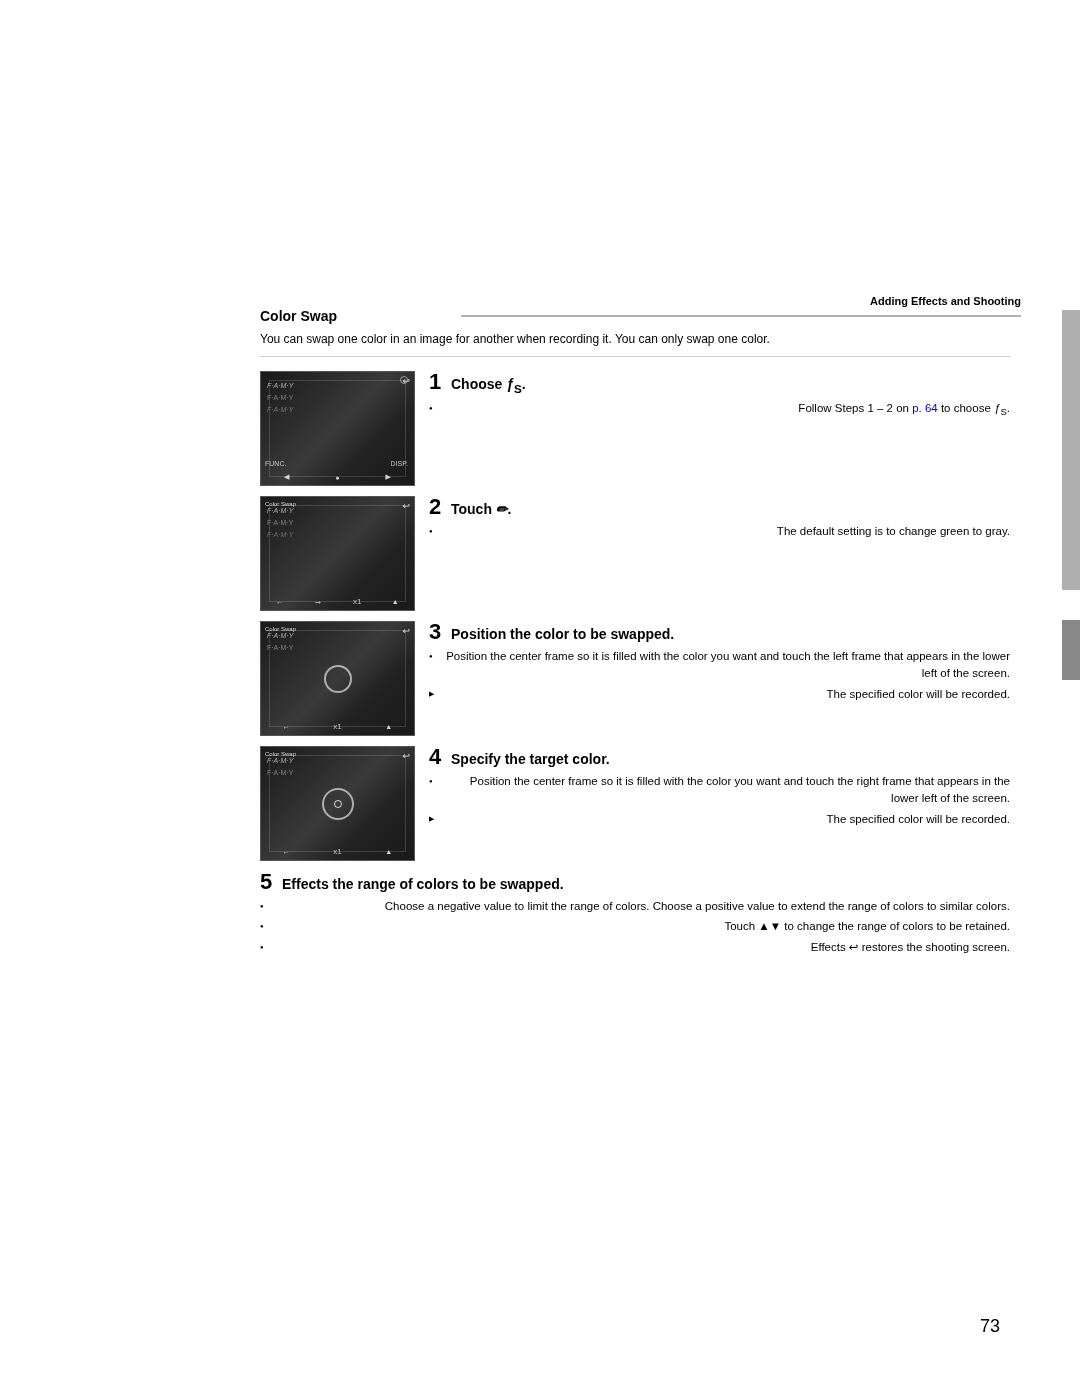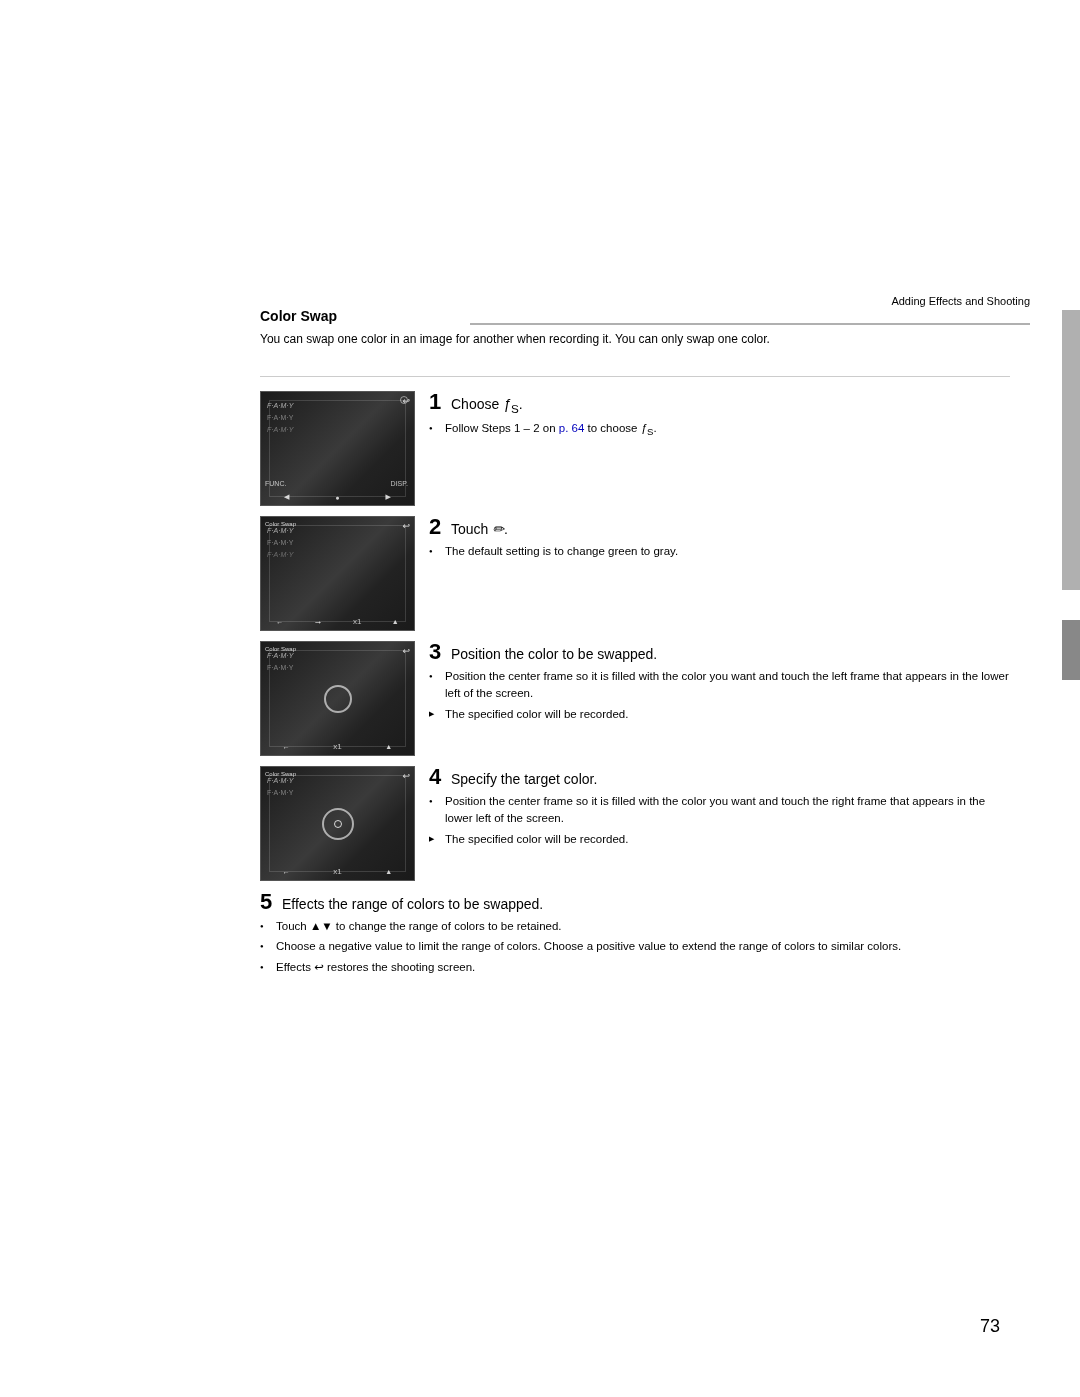--- a/index.html
+++ b/index.html
@@ -40,27 +40,27 @@
       top: 620px;
       width: 18px;
       height: 60px;
       background: #888;
     }
 
     
     .header-section {
       position: absolute;
       top: 295px;
-      right: 50px;
+      right: 59px;
       text-align: right;
       font-size: 11px;
-      font-weight: normal;
+      font-weight: bold;
       color: #000;
       border-bottom: 2px solid #b0b0b0;
-      padding-bottom: 16px;
+      padding-bottom: 8px;
       width: 560px;
     }
 
     
     .content-area {
       position: absolute;
       top: 300px;
       left: 260px;
       width: 780px;
       padding-right: 30px;
@@ -69,21 +69,21 @@
     .section-title {
       font-size: 14px;
       font-weight: bold;
       margin-bottom: 6px;
       margin-top: 8px;
     }
 
     .section-description {
       font-size: 12px;
       line-height: 1.5;
-      margin-bottom: 28px;
+      margin-bottom: 8px;
       color: #000;
     }
 
     .divider {
       border: none;
       border-top: 1px solid #ccc;
       margin-bottom: 14px;
     }
 
     
@@ -160,41 +160,42 @@
     .step-number {
       font-size: 22px;
       font-weight: bold;
       color: #000;
       line-height: 1;
       min-width: 18px;
     }
 
     .step-title {
       font-size: 14px;
-      font-weight: normal;
+      font-weight: bold;
       color: #000;
     }
 
     .step-title em {
       font-style: italic;
     }
 
     .step-bullets {
       list-style: none;
       padding: 0;
       margin: 0;
     }
 
     .step-bullets li {
       font-size: 11.5px;
       line-height: 1.5;
       margin-bottom: 3px;
       padding-left: 16px;
       position: relative;
       color: #000;
+      text-align: right;
     }
 
     .step-bullets li.bullet-circle::before {
       content: '●';
       position: absolute;
       left: 0;
       top: 0;
       font-size: 6px;
       color: #000;
       top: 4px;
@@ -453,22 +454,22 @@
         </div>
       </div>
 
       <div class="step-row-noimg">
         <div class="step-noimg-content">
           <div class="step-header">
             <span class="step-number">5</span>
             <span class="step-title">Effects the range of colors to be swapped.</span>
           </div>
           <ul class="step-bullets">
+            <li class="bullet-circle">Choose a negative value to limit the range of colors. Choose a positive value to extend the range of colors to similar colors.</li>
             <li class="bullet-circle">Touch ▲▼ to change the range of colors to be retained.</li>
-            <li class="bullet-circle">Choose a negative value to limit the range of colors. Choose a positive value to extend the range of colors to similar colors.</li>
             <li class="bullet-circle">Effects ↩ restores the shooting screen.</li>
           </ul>
         </div>
       </div>
 
     </div>
 
   </div>
 
   <div class="page-number">73</div>

